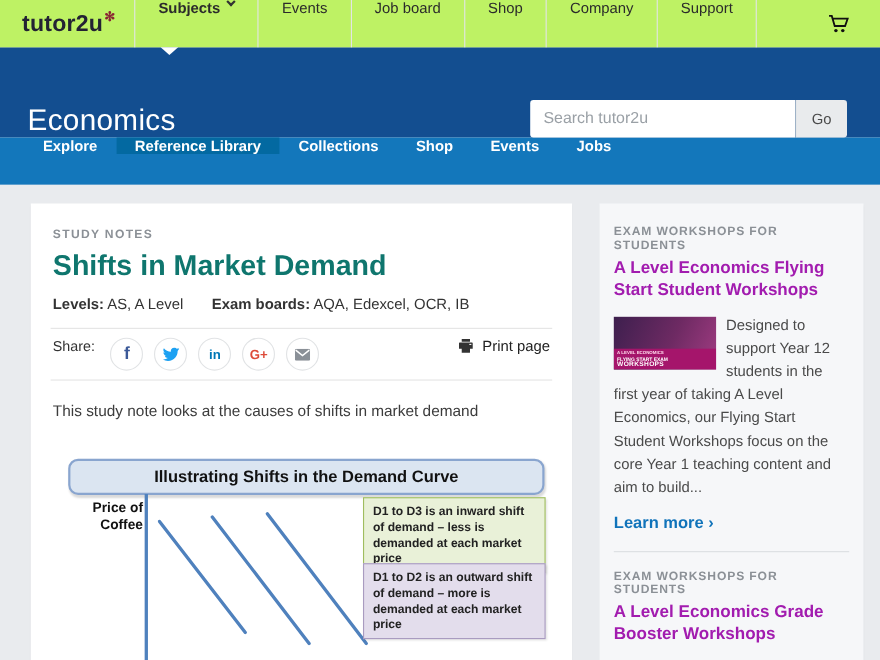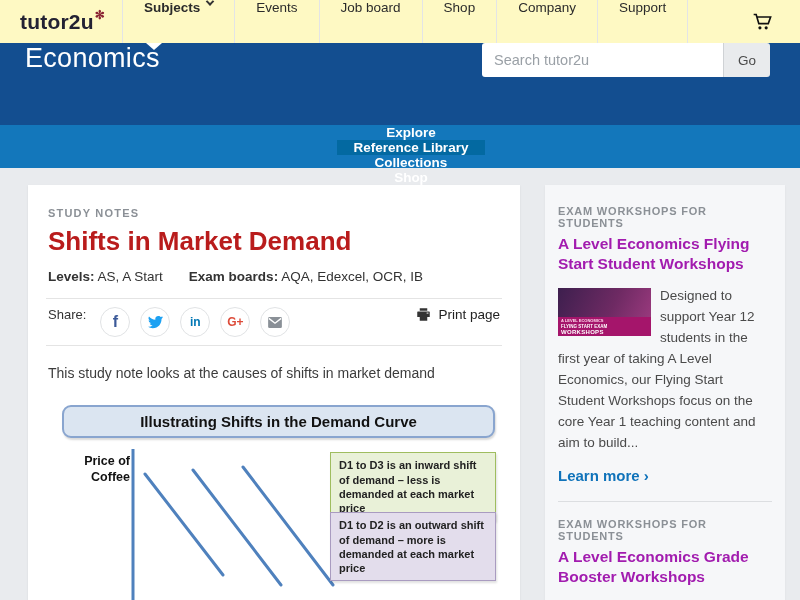--- a/index.html
+++ b/index.html
@@ -1,77 +1,77 @@
 <!DOCTYPE html>
 <html><head>
 <meta charset="utf-8">
 <style>
   * { margin:0; padding:0; box-sizing:border-box; }
   html,body { width:800px; height:600px; overflow:hidden; background:#e9ebee;
               font-family:"Liberation Sans", sans-serif; }
 
   
-  .topbar { position:relative; height:43px; background:#fef9c3; display:flex; align-items:stretch; }
+  .topbar { position:relative; height:43px; background:#bef264; display:flex; align-items:stretch; }
   .logo { display:flex; align-items:center; padding:0 18px 0 20px; font-size:21px; font-weight:bold;
           color:#232233; letter-spacing:.2px; cursor:pointer; position:relative; }
   .logo-flower { color:#8a2433; font-size:12px; position:relative; top:-7px; left:1px; }
   .topnav { display:flex; align-items:stretch; }
   .topnav-item { display:flex; gap:7px; padding:0 21px; font-size:13.5px;
                  color:#2b2b2b; border-left:1px solid #e3e4e6; cursor:pointer; text-decoration:none; }
   .topnav-item:last-child { border-right:1px solid #e3e4e6; }
   .topnav-item.bold { font-weight:bold; }
   .chev { width:6px; height:6px; border-right:2px solid #333; border-bottom:2px solid #333;
           transform:rotate(45deg) translate(-1px,-1px); display:inline-block; }
   .topbar-right { margin-left:auto; display:flex; align-items:center; padding-right:18px; gap:15px; }
   .cart-btn { background:none; border:none; cursor:pointer; margin-right:10px; display:flex; }
   .signin-btn { display:flex; align-items:center; gap:6px; background:#fff; border:1px solid #c9ccd0;
                 border-radius:3px; padding:7px 14px; font-size:13.5px; font-weight:bold; color:#1a7fc1;
                 cursor:pointer; font-family:inherit; }
   .notch { position:absolute; left:146px; top:43px; width:0; height:0; z-index:5;
            border-left:8px solid transparent; border-right:8px solid transparent; border-top:7px solid #fff; }
 
   
-  .hero { height:82px; background:#134e90; display:flex; align-items:flex-start; padding:0 30px 0 25px; }
+  .hero { height:82px; background:#134e90; display:flex; align-items:flex-end; padding:0 30px 0 25px; }
   .hero h1 { color:#fff; font-size:27px; font-weight:400; letter-spacing:.3px; }
   .search { margin-left:auto; display:flex; height:34px; width:288px; }
   .search input { flex:1; border:none; border-radius:3px 0 0 3px; padding:0 12px; font-size:14.5px;
                   font-family:inherit; color:#333; outline:none; }
   .search input::placeholder { color:#9aa0a6; }
   .search button { width:47px; background:#e9ebed; border:none; border-left:1px solid #cfd2d5;
                    border-radius:0 3px 3px 0; font-size:13.5px; color:#4a4a4a; cursor:pointer; font-family:inherit; }
 
   
-  .subnav { height:43px; background:#1377bb; display:flex; align-items:center; padding-left:22px;flex-direction:column; }
+  .subnav { height:43px; background:#1377bb; display:flex; align-items:flex-start; padding-left:22px; }
   .subnav-item { display:flex; align-items:center; padding:0 17px; color:#fff; font-size:13.5px;
                  font-weight:bold; cursor:pointer; text-decoration:none; }
   .subnav-item.active { background:#0369a1; }
 
   
   .content { display:flex; align-items:flex-start; height:432px; background:#e9ebee; }
   .card { width:492px; margin:17px 0 0 28px; background:#fff; box-shadow:0 1px 2px rgba(0,0,0,.08);
           padding:22px 20px 20px; min-height:500px; }
   .kicker { font-size:11px; font-weight:bold; color:#8b9096; letter-spacing:1.2px; }
-  .article-title { font-size:26px; font-weight:bold; color:#b91c1c; margin:7px 0 12px; }
+  .article-title { font-size:26px; font-weight:bold; color:#0f766e; margin:7px 0 12px; }
   .meta { font-size:13.5px; color:#333; display:flex; gap:26px; margin-bottom:14px; }
   .meta b { font-weight:bold; }
   .rule { border:none; border-top:1px solid #e4e4e4; margin:0 -2px; }
   .share-row { display:flex; align-items:flex-start; padding:8px 0; }
   .share-label { font-size:13px; color:#333; margin-right:4px; }
   .share-circle { width:30px; height:30px; border-radius:50%; border:1px solid #e1e3e5; background:#fff;
                   margin-left:10px; display:flex; align-items:center; justify-content:center; cursor:pointer; }
   .fb-glyph { color:#3b5998; font-weight:bold; font-size:16px; }
   .in-glyph { color:#0077b5; font-weight:bold; font-size:12px; }
   .gp-glyph { color:#dd4b39; font-weight:bold; font-size:12px; }
   .print-btn { margin-left:auto; display:flex; align-items:center; gap:7px; background:none; border:none;
                font-size:13.5px; color:#222; cursor:pointer; font-family:inherit; }
   .para { font-size:14px; color:#3c3c3c; margin:17px 0; line-height:1.45; }
 
   
   .diagram { position:relative; height:200px; margin-top:4px; }
-  .diag-title { position:absolute; left:14px; top:5px; width:433px; height:33px; background:#dbe5f1;
+  .diag-title { position:absolute; left:14px; top:17px; width:433px; height:33px; background:#dbe5f1;
                 border:2px solid #89a5cf; border-radius:9px; display:flex; align-items:center;
                 justify-content:center; font-size:15px; font-weight:bold; color:#111;
                 box-shadow:1px 2px 2px rgba(0,0,0,.15); }
   .axis-label { position:absolute; left:30px; top:54px; width:52px; text-align:right; font-size:12.5px;
                 font-weight:600; color:#111; line-height:1.25; }
   .diag-svg { position:absolute; left:0; top:0; }
   .callout { position:absolute; left:282px; width:166px; padding:5px 8px; font-size:11px; font-weight:bold;
              color:#222; line-height:1.3; box-shadow:1px 2px 2px rgba(0,0,0,.12); }
   .callout.green { top:52px; background:#e9f1d8; border:1px solid #9fbd5f; }
   .callout.purple { top:112px; background:#e3ddec; border:1px solid #a99bc0; }
@@ -153,21 +153,21 @@
 </nav>
 
 <div class="content">
 
   <main class="card">
     <div class="kicker">STUDY NOTES</div>
     <h2 class="article-title">Shifts in Market Demand</h2>
     <div class="meta">
       <span>
         <b>Levels:</b>
-        <span>AS, A Start</span>
+        <span>AS, A Level</span>
       </span>
       <span>
         <b>Exam boards:</b>
         <span>AQA, Edexcel, OCR, IB</span>
       </span>
     </div>
     <hr class="rule">
     <div class="share-row">
       <span class="share-label">Share:</span>
       <span class="share-circle">

